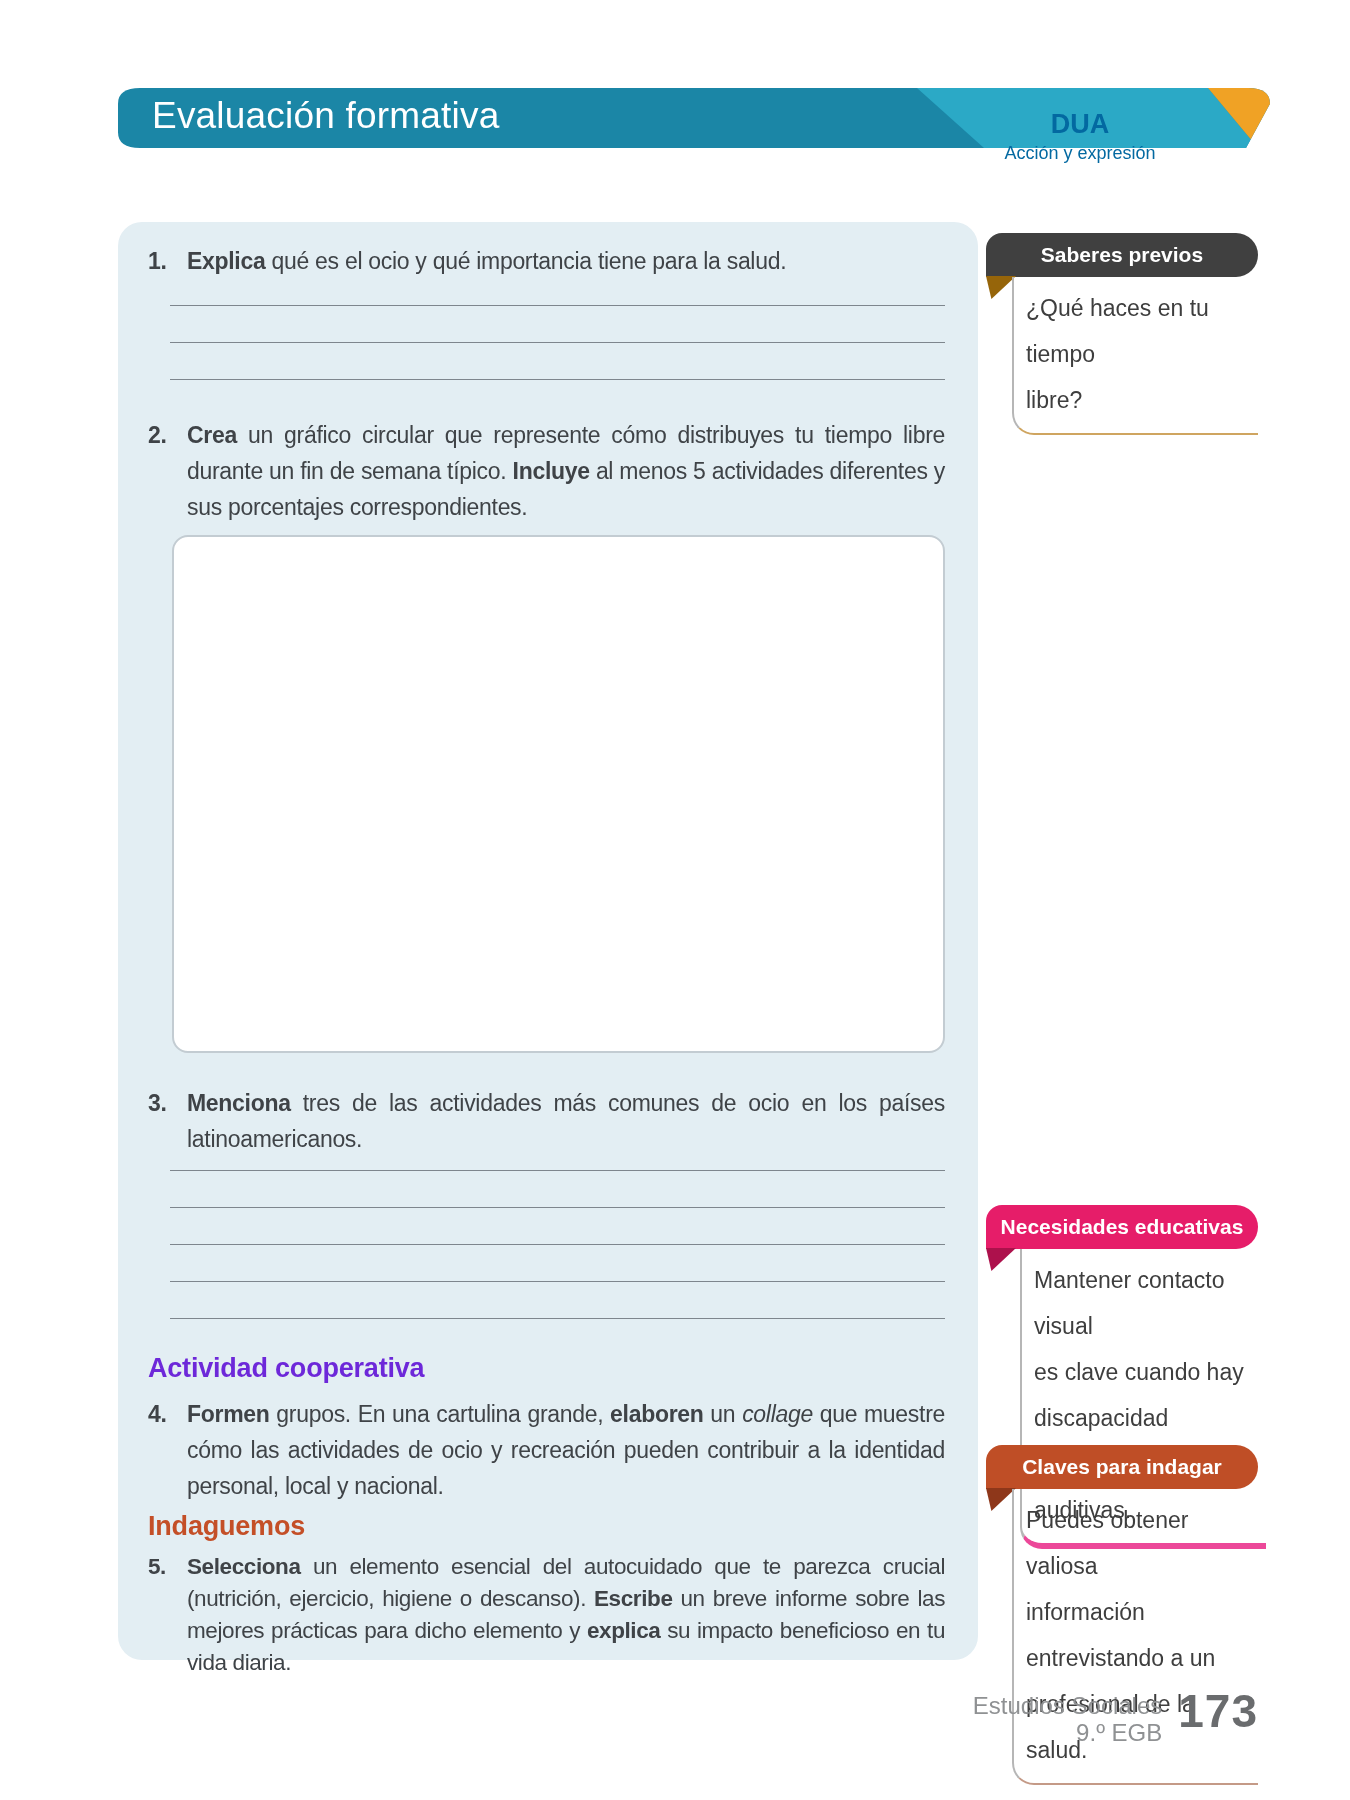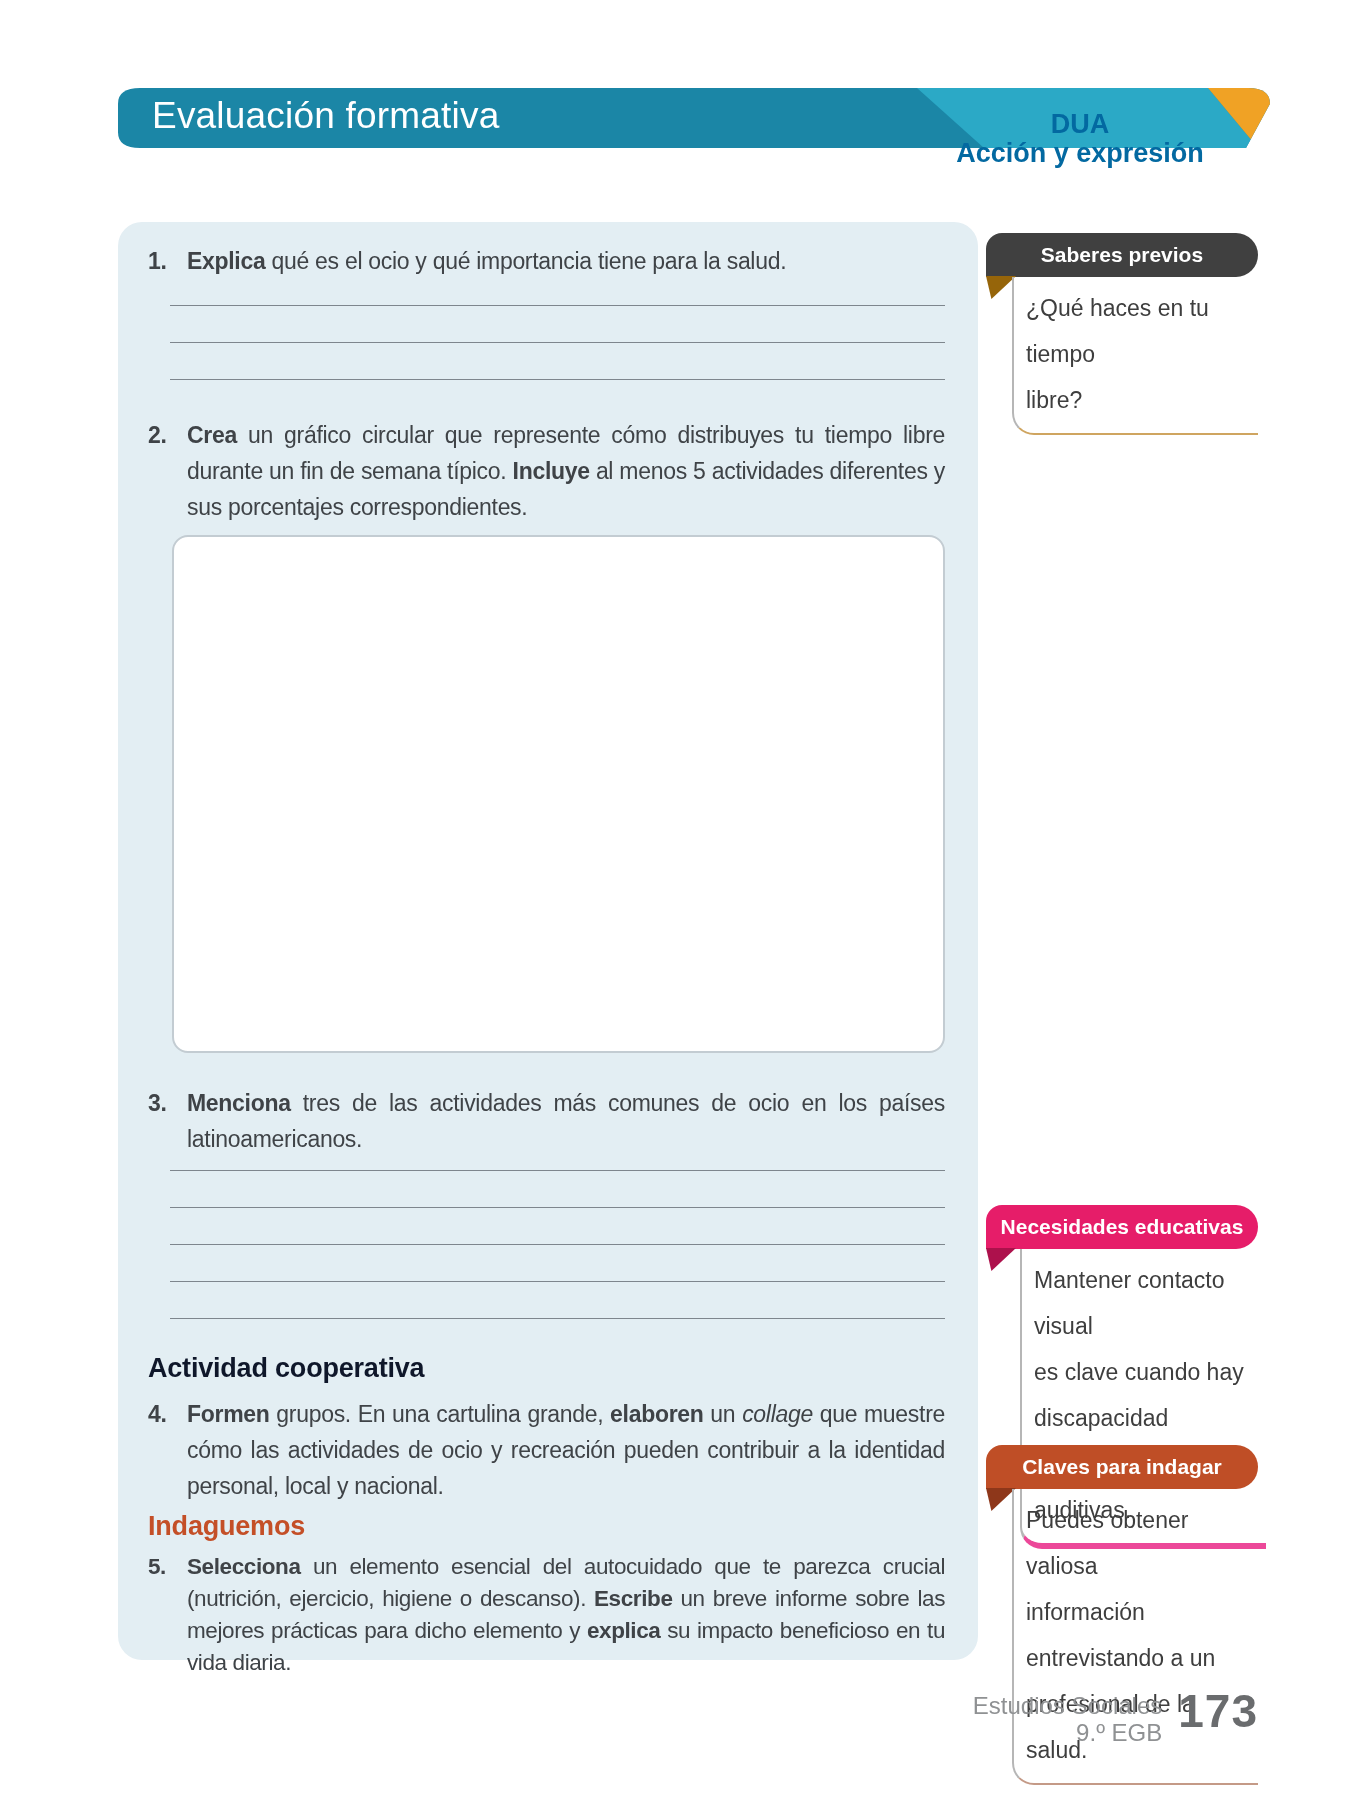--- a/index.html
+++ b/index.html
@@ -9,35 +9,35 @@
   }
   
   .band{position:absolute;left:118px;top:88px;width:1152px;height:60px;}
   .band svg{position:absolute;left:0;top:0;width:100%;height:100%;display:block;}
   .band-title{
     position:absolute;left:34px;top:50%;transform:translateY(-54%);
     color:#ffffff;font-size:37px;font-weight:400;letter-spacing:.2px;white-space:nowrap;
   }
   .dua{position:absolute;left:812px;top:20px;width:300px;text-align:center;color:#0369a1;}
   .dua-main{font-size:27px;font-weight:700;line-height:32px;}
-  .dua-sub{font-size:27px;font-weight:700;line-height:26px;}
+  .dua-sub{font-size:18px;font-weight:400;line-height:26px;}
   
   .panel{position:absolute;left:118px;top:222px;width:860px;height:1438px;
     background:#e3eef3;border-radius:24px;}
   .q{position:absolute;left:148px;width:797px;color:#3f4347;font-size:23px;line-height:36px;letter-spacing:-.3px;}
   .qnum{position:absolute;left:0;top:0;font-weight:700;}
   .qbody{display:block;margin-left:39px;text-align:justify;}
   .q .b{font-weight:700;}
   .q .i{font-style:italic;}
   #q5{font-size:22.5px;line-height:32px;letter-spacing:-.4px;}
   .rule{position:absolute;left:170px;width:775px;height:0;border-top:1.5px solid #7e868d;}
   .draw-box{position:absolute;left:172px;top:535px;width:773px;height:518px;
     background:#ffffff;border:2px solid #c3ccd2;border-radius:16px;box-sizing:border-box;}
   .sec-head{position:absolute;left:148px;font-size:27px;font-weight:700;letter-spacing:-.2px;}
-  #coop{top:1353px;color:#0f172a;}
+  #coop{top:1353px;color:#6d28d9;}
   #indag{top:1511px;color:#c44f27;}
   
   .badge{position:absolute;left:986px;width:272px;height:44px;box-sizing:border-box;
     border-radius:16px 22px 22px 0;color:#ffffff;font-size:21px;font-weight:700;
     text-align:center;line-height:44px;white-space:nowrap;padding:0 6px;}
   .tail{position:absolute;left:0;top:43px;width:30px;height:23px;
     clip-path:polygon(0 0,100% 0,18% 100%);}
   .note{position:absolute;left:1012px;width:246px;box-sizing:border-box;
     border-left:2px solid #b6b6b6;border-bottom-left-radius:22px;
     padding:8px 0 10px 12px;font-size:23px;line-height:46px;color:#3e3e3e;white-space:pre-line;}

